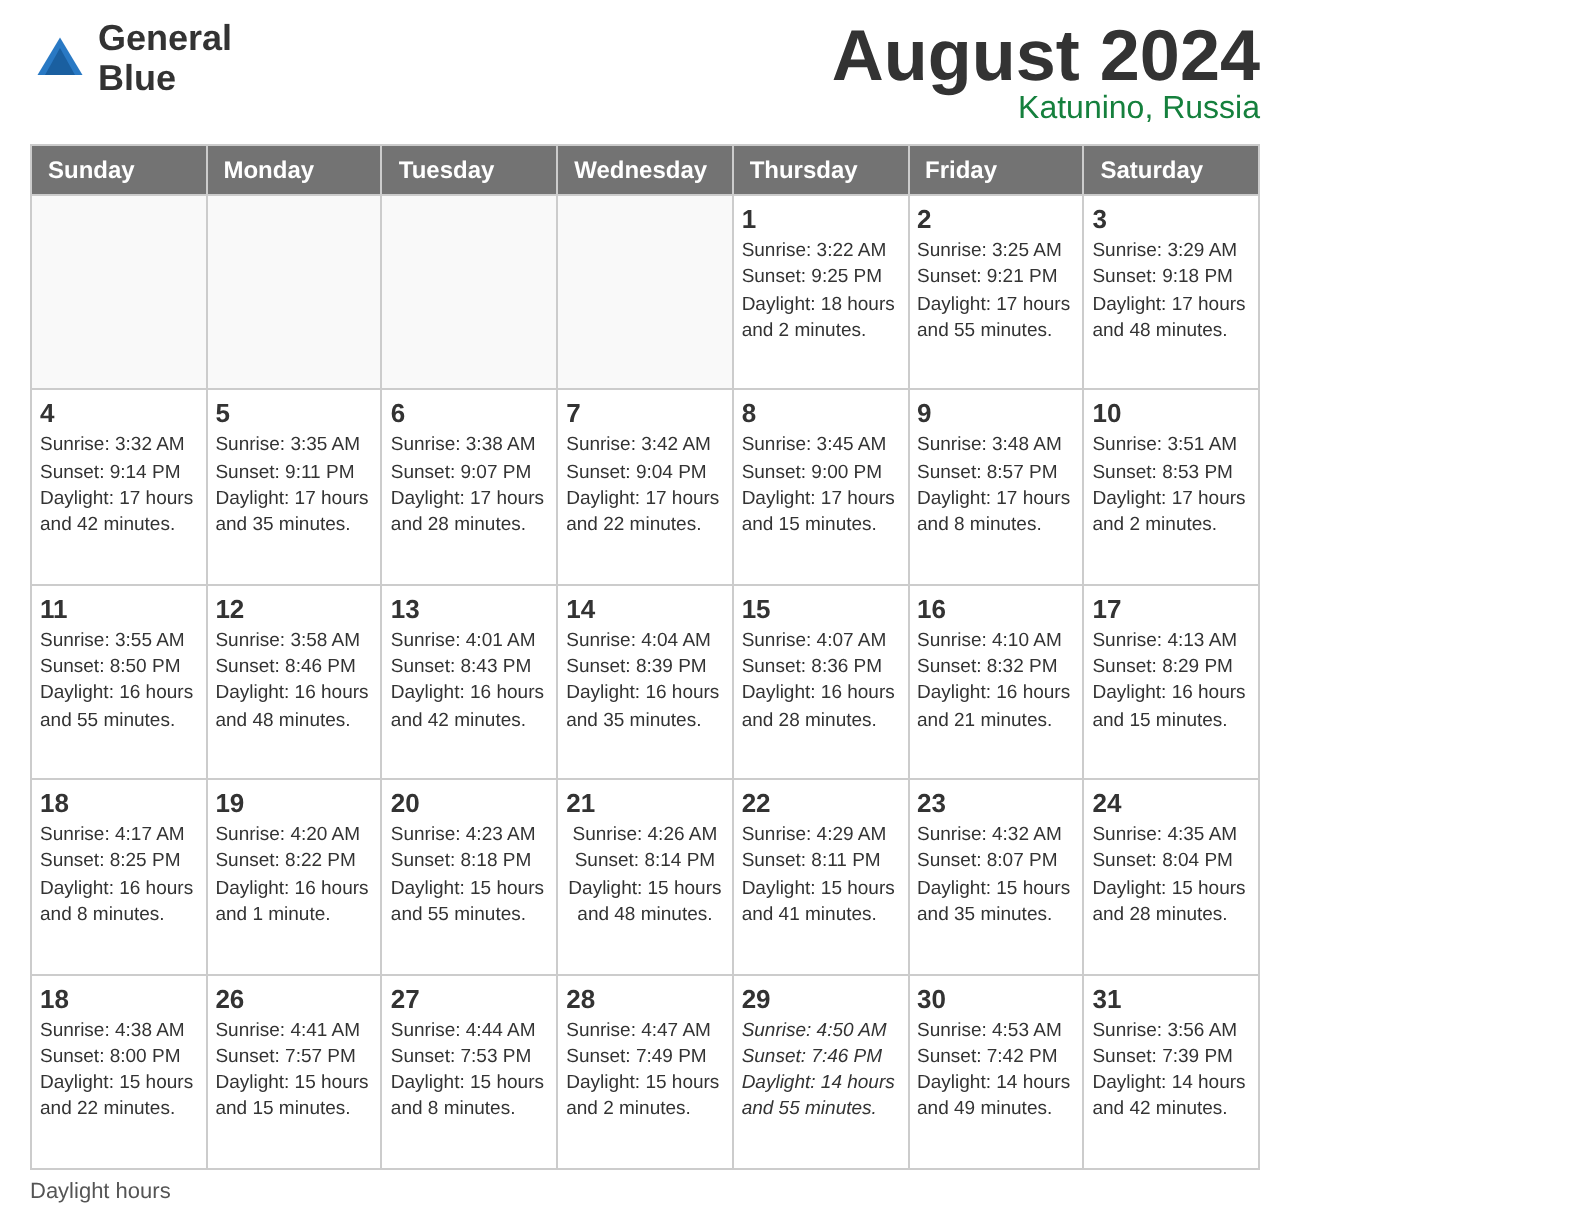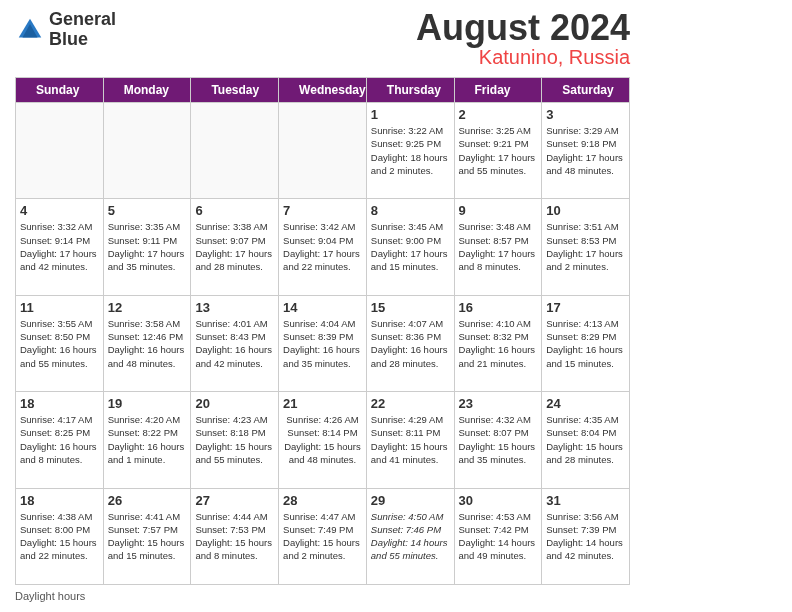--- a/index.html
+++ b/index.html
@@ -44,36 +44,36 @@
     .title-block {
       text-align: right;
     }
     .month-title {
       font-size: 36px;
       font-weight: bold;
       color: #333;
       line-height: 1;
     }
     .location {
-      font-size: 20px;
-      color: #ef4444;
+      font-size: 16px;
+      color: #15803d;
     }
     .calendar {
       flex: 1;
       border: 1px solid #ccc;
       border-collapse: collapse;
       width: 100%;
       table-layout: fixed;
     }
     .calendar th {
-      background-color: #701a75;
+      background-color: #737373;
       color: #fff;
       font-size: 12px;
       font-weight: bold;
-      padding: 5px 20px;
+      padding: 5px 8px;
       text-align: left;
       border: 1px solid #ccc;
     }
     .calendar td {
       border: 1px solid #ccc;
       vertical-align: top;
       padding: 4px 4px;
       font-size: 10px;
       color: #333;
       background: #fff;
@@ -216,21 +216,21 @@
           <td>
             <span class="day-number">11</span>
             <div class="day-info" style="white-space: pre-line;">Sunrise: 3:55 AM
 Sunset: 8:50 PM
 Daylight: 16 hours
 and 55 minutes.</div>
           </td>
           <td>
             <span class="day-number">12</span>
             <div class="day-info" style="white-space: pre-line;">Sunrise: 3:58 AM
-Sunset: 12:46 PM
+Sunset: 8:46 PM
 Daylight: 16 hours
 and 48 minutes.</div>
           </td>
           <td>
             <span class="day-number">13</span>
             <div class="day-info" style="white-space: pre-line;">Sunrise: 4:01 AM
 Sunset: 8:43 PM
 Daylight: 16 hours
 and 42 minutes.</div>
           </td>

